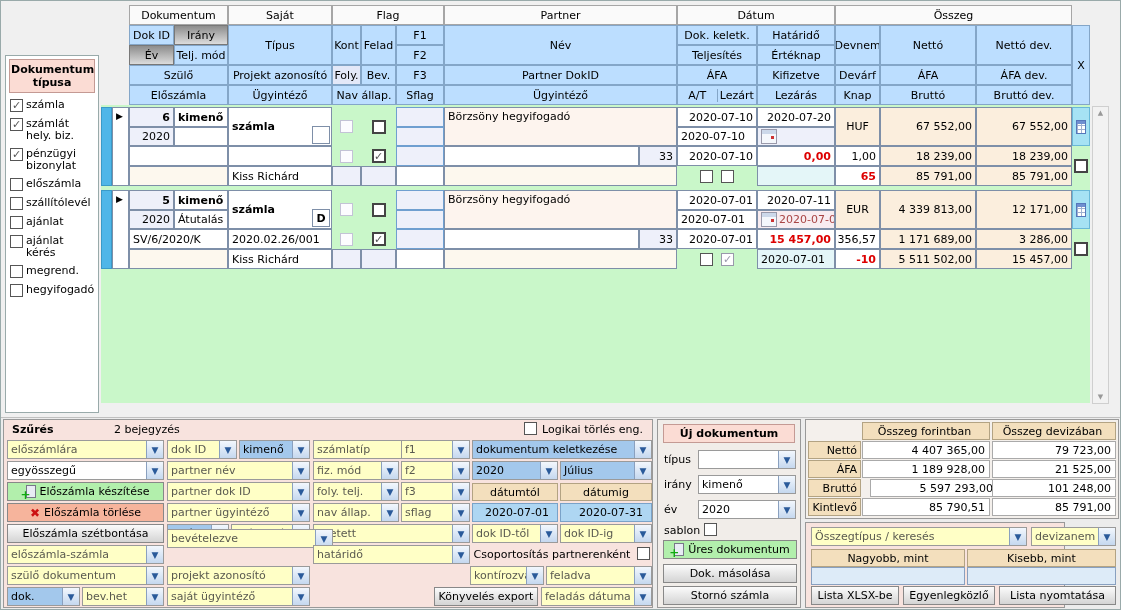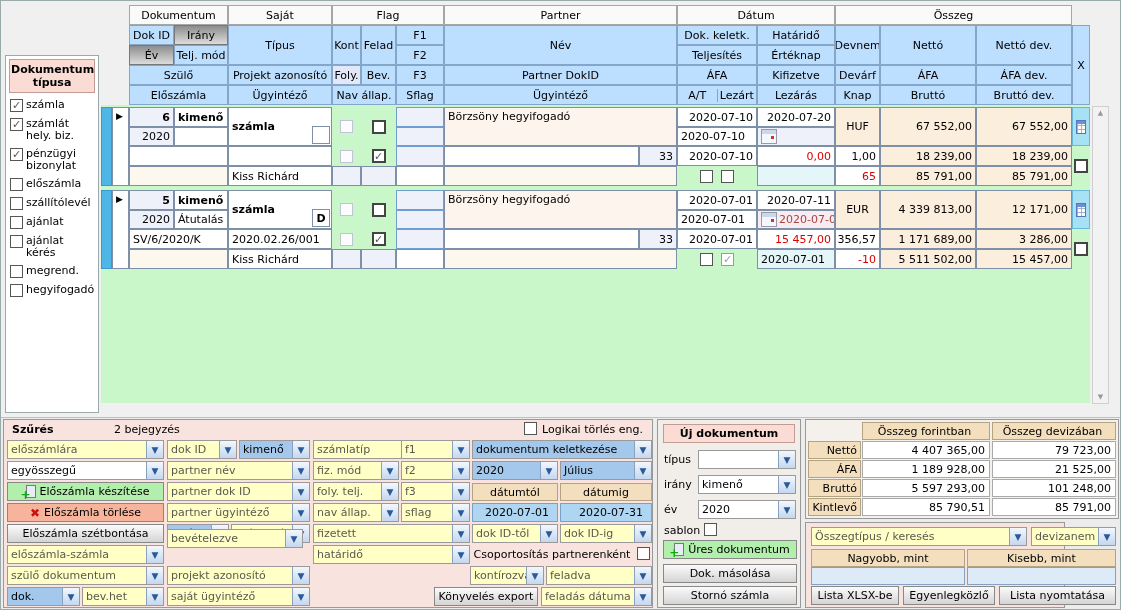--- a/index.html
+++ b/index.html
@@ -28,21 +28,21 @@
   .h{border:1px solid #84a6c8;background:#bcdeff;font-size:11px;display:flex;align-items:center;justify-content:center;box-sizing:border-box;overflow:hidden;white-space:nowrap;}
   .h.grp{background:#fafafa;border:1px solid #a6a6a6;}
   .h.gray{background:linear-gradient(180deg,#8d8d8d,#dcdcdc);border:1px solid #787878;}
   .h.lav{background:#e3e8f8;}
   .split{padding:0;}
   .split span{flex:1;text-align:center;}
   .split span + span{border-left:1px solid #84a6c8;}
   .rt{justify-content:flex-end;}
   .ct{justify-content:center;}
   .b{font-weight:bold;}
-  .red{color:#dd0000;font-weight:normal;}
+  .red{color:#dd0000;font-weight:bold;}
   .lavc{background:#eef0fa;}
   .crm{background:#fdf8ee;}
   .pch{background:#fbeedd;}
   .cyn{background:#e4f6f8;}
   .pnk{background:#fdf4ee;}
   .nob{border:none;background:transparent;}
   .marker{background:#4fb6e8;border:1px solid #3a9ac8;}
   .arrowcell{align-items:flex-start;padding-top:3px;font-size:9px;}
   .tipusflag{position:absolute;right:1px;bottom:1px;width:16px;height:16px;border:1px solid #7e8fa8;background:#fff;font-size:11px;display:flex;align-items:center;justify-content:center;}
   .iconcell{background:#a6e2f4;border:1px solid #6ab8d8;justify-content:center;}
@@ -450,21 +450,21 @@
         </div>
     <div class="dd" style="left:556px;top:104px;width:92px">
           <span class="t">dok ID-ig</span>
           <span class="a">▼</span>
         </div>
 
     <div class="dd" style="left:3px;top:125px;width:157px">
           <span class="t">előszámla-számla</span>
           <span class="a">▼</span>
         </div>
-    <div class="dd" style="left:163px;top:109px;width:136px">
+    <div class="dd" style="left:163px;top:109px;width:166px">
           <span class="t">bevételezve</span>
           <span class="a">▼</span>
         </div>
     <div class="dd" style="left:309px;top:125px;width:157px">
           <span class="t">határidő</span>
           <span class="a">▼</span>
         </div>
     <div class="flab" style="left:468px;top:128px;width:160px;text-align:center">Csoportosítás partnerenként</div>
     <span class="cb abs" style="left:633px;top:127px"></span>
 
@@ -540,21 +540,21 @@
 
     <div class="slab" style="left:2px;top:21px;width:53px">Nettó</div>
     <div class="scell" style="left:56px;top:21px;width:128px">4 407 365,00</div>
     <div class="scell" style="left:186px;top:21px;width:124px">79 723,00</div>
 
     <div class="slab" style="left:2px;top:40px;width:53px">ÁFA</div>
     <div class="scell" style="left:56px;top:40px;width:128px">1 189 928,00</div>
     <div class="scell" style="left:186px;top:40px;width:124px">21 525,00</div>
 
     <div class="slab" style="left:2px;top:59px;width:53px">Bruttó</div>
-    <div class="scell" style="left:56px;top:59px;width:128px">5 597 293,00</div>
+    <div class="scell" style="left:64px;top:59px;width:128px">5 597 293,00</div>
     <div class="scell" style="left:186px;top:59px;width:124px">101 248,00</div>
 
     <div class="slab" style="left:2px;top:78px;width:53px">Kintlevő</div>
     <div class="scell" style="left:56px;top:78px;width:128px">85 790,51</div>
     <div class="scell" style="left:186px;top:78px;width:124px">85 791,00</div>
   </div>
 
   <div class="spanel2">
     <div class="dd" style="left:5px;top:4px;width:216px">
           <span class="t">Összegtípus / keresés</span>

